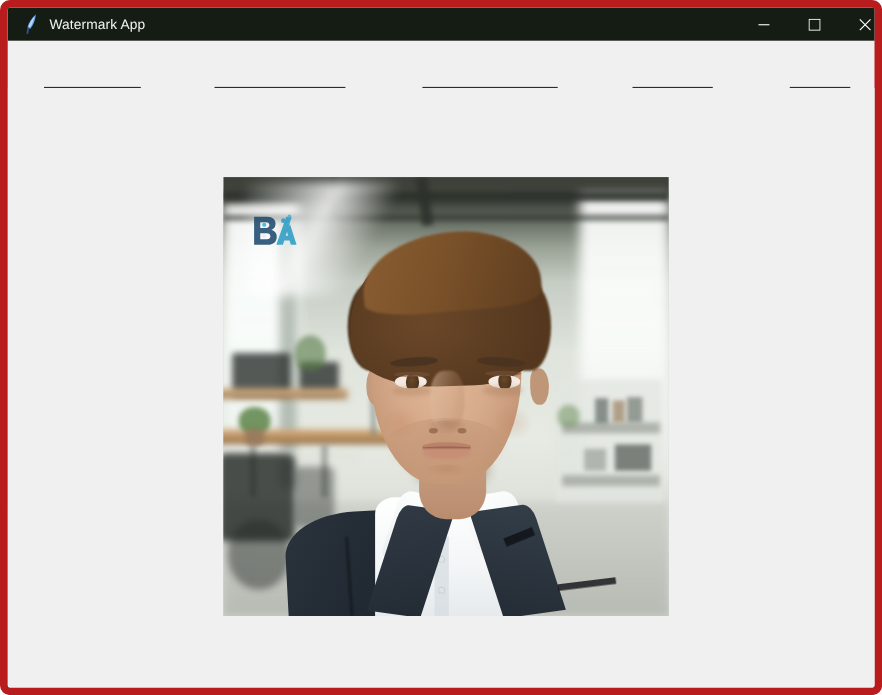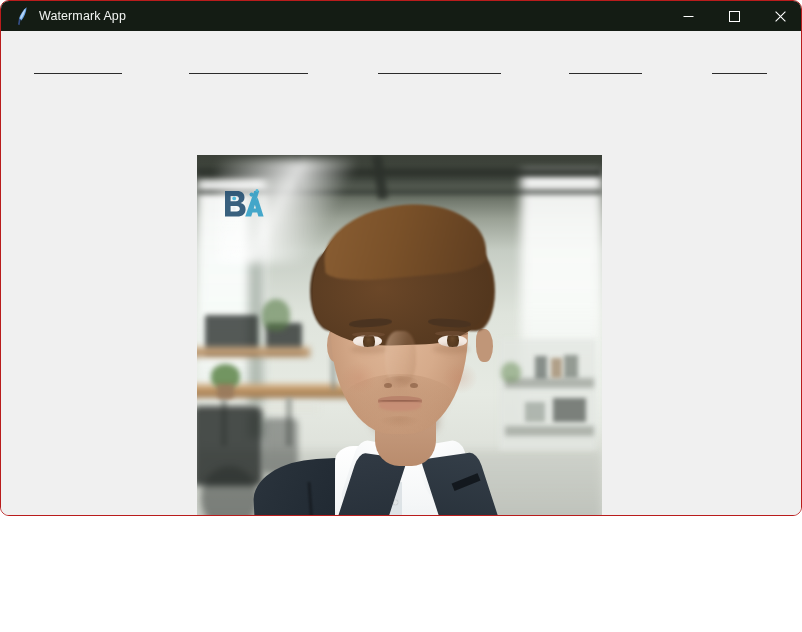--- a/index.html
+++ b/index.html
@@ -11,26 +11,26 @@
     width: 802px;
     height: 632px;
     overflow: hidden;
     font-family: "Liberation Sans", sans-serif;
   }
 
   
   #window {
     position: relative;
     width: 802px;
-    height: 516px;
+    height: 632px;
     box-sizing: border-box;
     border-radius: 9px;
     overflow: hidden;
     background: #f0f0f0;
-    border: 1px solid #b91c1c;
+    border: 7px solid #b91c1c;
   }
 
   
   #titlebar {
     position: absolute;
     left: 0; top: 0;
     width: 802px;
     height: 30px;
     background: #141c14;
     display: flex;

